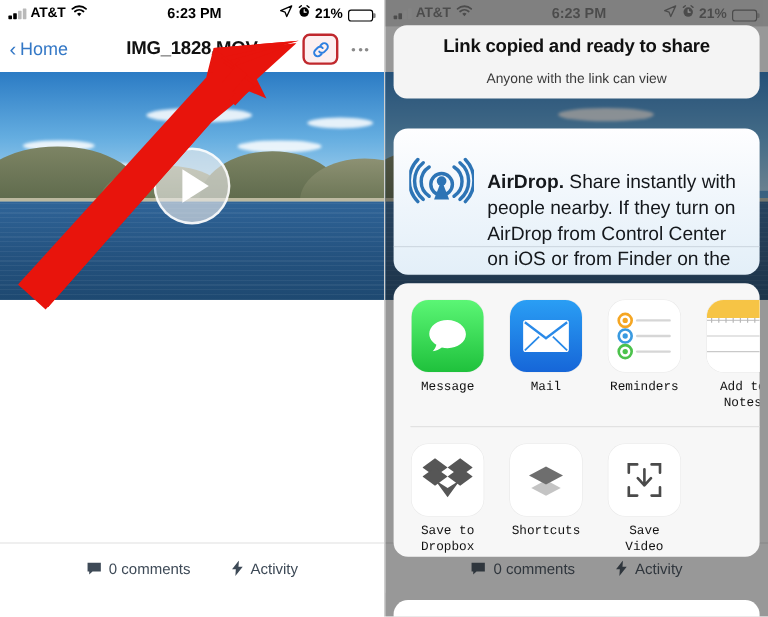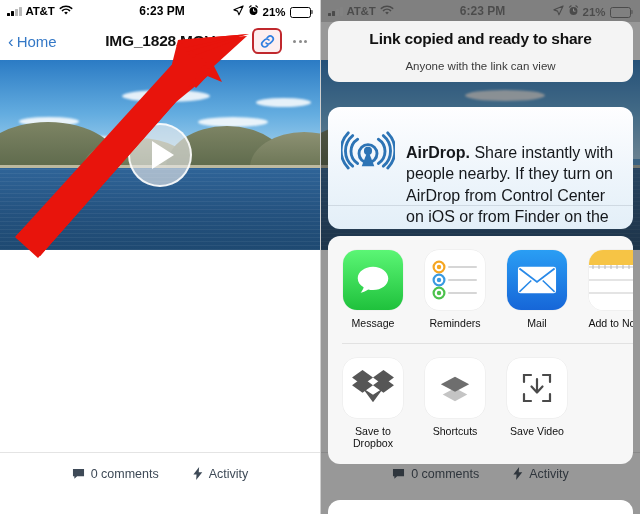--- a/index.html
+++ b/index.html
@@ -118,21 +118,21 @@
     background: #fff; border-radius: 12px; overflow: hidden;
   }
   .card-airdrop { top: 107px; height: 122px;
     background: linear-gradient(180deg, #fefeff 0%, #eef5fb 55%, #e3eff8 100%); }
   .airdrop-row { display: flex; gap: 11px; padding: 14px 12px 8px 13px; }
   .ad-icon { flex: 0 0 auto; width: 54px; height: 54px; margin-top: 2px; }
   .ad-text { font-size: 16px; line-height: 1.33; color: #15181c; margin-top: 21px; }
   .ad-text b { font-weight: bold; }
   .ad-divider { position: absolute; left: 0; right: 0; bottom: 23px; height: 1px; background: #cfd9e2; }
 
-  .card-apps { top: 236px; height: 228px; background: #f7f7f7; }
+  .card-apps { top: 236px; height: 228px; background: #f7f7f7; font-family: Liberation Mono, monospace; }
   .app-row { display: flex; align-items: flex-start; padding: 14px 0 0 14px; gap: 20px; }
   .app { width: 62px; flex: 0 0 auto; text-align: center; cursor: pointer; }
   .app-ico { width: 60px; height: 60px; border-radius: 14px; margin: 0 auto;
     display: flex; align-items: center; justify-content: center; overflow: hidden;
     box-shadow: 0 0 0 .5px rgba(0,0,0,.06); }
   .app-lbl { font-size: 10.6px; color: #111; margin-top: 7px; line-height: 1.18; }
   .row-sep { height: 1px; background: #e2e2e2; margin: 13px 0 0 14px; }
 
   .ico-msg { background: linear-gradient(#5bf675, #1fc13c); }
   .ico-mail { background: linear-gradient(#2a9ef4, #1666d8); }
@@ -391,45 +391,45 @@
           <div class="app">
             <div class="app-ico ico-msg">
               <svg width="42" height="42" viewBox="0 0 44 44">
                 <path d="M22 8c-8.8 0-16 5.4-16 12.1 0 3.9 2.4 7.4 6.2 9.6-.5 2-1.6 4-3.2 5.6 2.9-.4 5.8-1.6 8-3.3 1.6.4 3.3.6 5 .6 8.8 0 16-5.4 16-12.1S30.8 8 22 8z" fill="#fff"></path>
               </svg>
             </div>
             <div class="app-lbl">Message</div>
           </div>
 
           <div class="app">
+            <div class="app-ico ico-mail">
+              <svg width="40" height="30" viewBox="0 0 42 30">
+                <rect x="1" y="1" width="40" height="28" rx="2.5" fill="#fff"></rect>
+                <path d="M2.5 3 21 17 39.5 3" fill="none" stroke="#2a8ae8" stroke-width="2"></path>
+                <path d="M2.5 27.5 15 15.5M39.5 27.5 27 15.5" fill="none" stroke="#2a8ae8" stroke-width="1.6"></path>
+              </svg>
+            </div>
+            <div class="app-lbl">Mail</div>
+          </div>
+
+          <div class="app">
             <div class="app-ico ico-rem">
               <svg width="50" height="44" viewBox="0 0 50 44">
                 <circle cx="9" cy="9" r="5.4" fill="#fff" stroke="#f5a623" stroke-width="2.2"></circle>
                 <circle cx="9" cy="9" r="2.2" fill="#f5a623"></circle>
                 <line x1="19" y1="9" x2="46" y2="9" stroke="#d6d6d6" stroke-width="2" stroke-linecap="round"></line>
                 <circle cx="9" cy="22" r="5.4" fill="#fff" stroke="#3a9ae0" stroke-width="2.2"></circle>
                 <circle cx="9" cy="22" r="2.2" fill="#3a9ae0"></circle>
                 <line x1="19" y1="22" x2="46" y2="22" stroke="#d6d6d6" stroke-width="2" stroke-linecap="round"></line>
                 <circle cx="9" cy="35" r="5.4" fill="#fff" stroke="#4cc24c" stroke-width="2.2"></circle>
                 <circle cx="9" cy="35" r="2.2" fill="#4cc24c"></circle>
                 <line x1="19" y1="35" x2="46" y2="35" stroke="#d6d6d6" stroke-width="2" stroke-linecap="round"></line>
               </svg>
             </div>
             <div class="app-lbl">Reminders</div>
-          </div>
-
-          <div class="app">
-            <div class="app-ico ico-mail">
-              <svg width="40" height="30" viewBox="0 0 42 30">
-                <rect x="1" y="1" width="40" height="28" rx="2.5" fill="#fff"></rect>
-                <path d="M2.5 3 21 17 39.5 3" fill="none" stroke="#2a8ae8" stroke-width="2"></path>
-                <path d="M2.5 27.5 15 15.5M39.5 27.5 27 15.5" fill="none" stroke="#2a8ae8" stroke-width="1.6"></path>
-              </svg>
-            </div>
-            <div class="app-lbl">Mail</div>
           </div>
 
           <div class="app">
             <div class="app-ico ico-notes" style="flex-direction:column;">
               <svg width="60" height="60" viewBox="0 0 60 60">
                 <rect x="0" y="0" width="60" height="60" fill="#fff"></rect>
                 <rect x="0" y="0" width="60" height="15" fill="#f6c445"></rect>
                 <g stroke="#c9c9c9" stroke-width="1">
                   <line x1="0" y1="17" x2="60" y2="17"></line>
                   <line x1="0" y1="30" x2="60" y2="30"></line>

